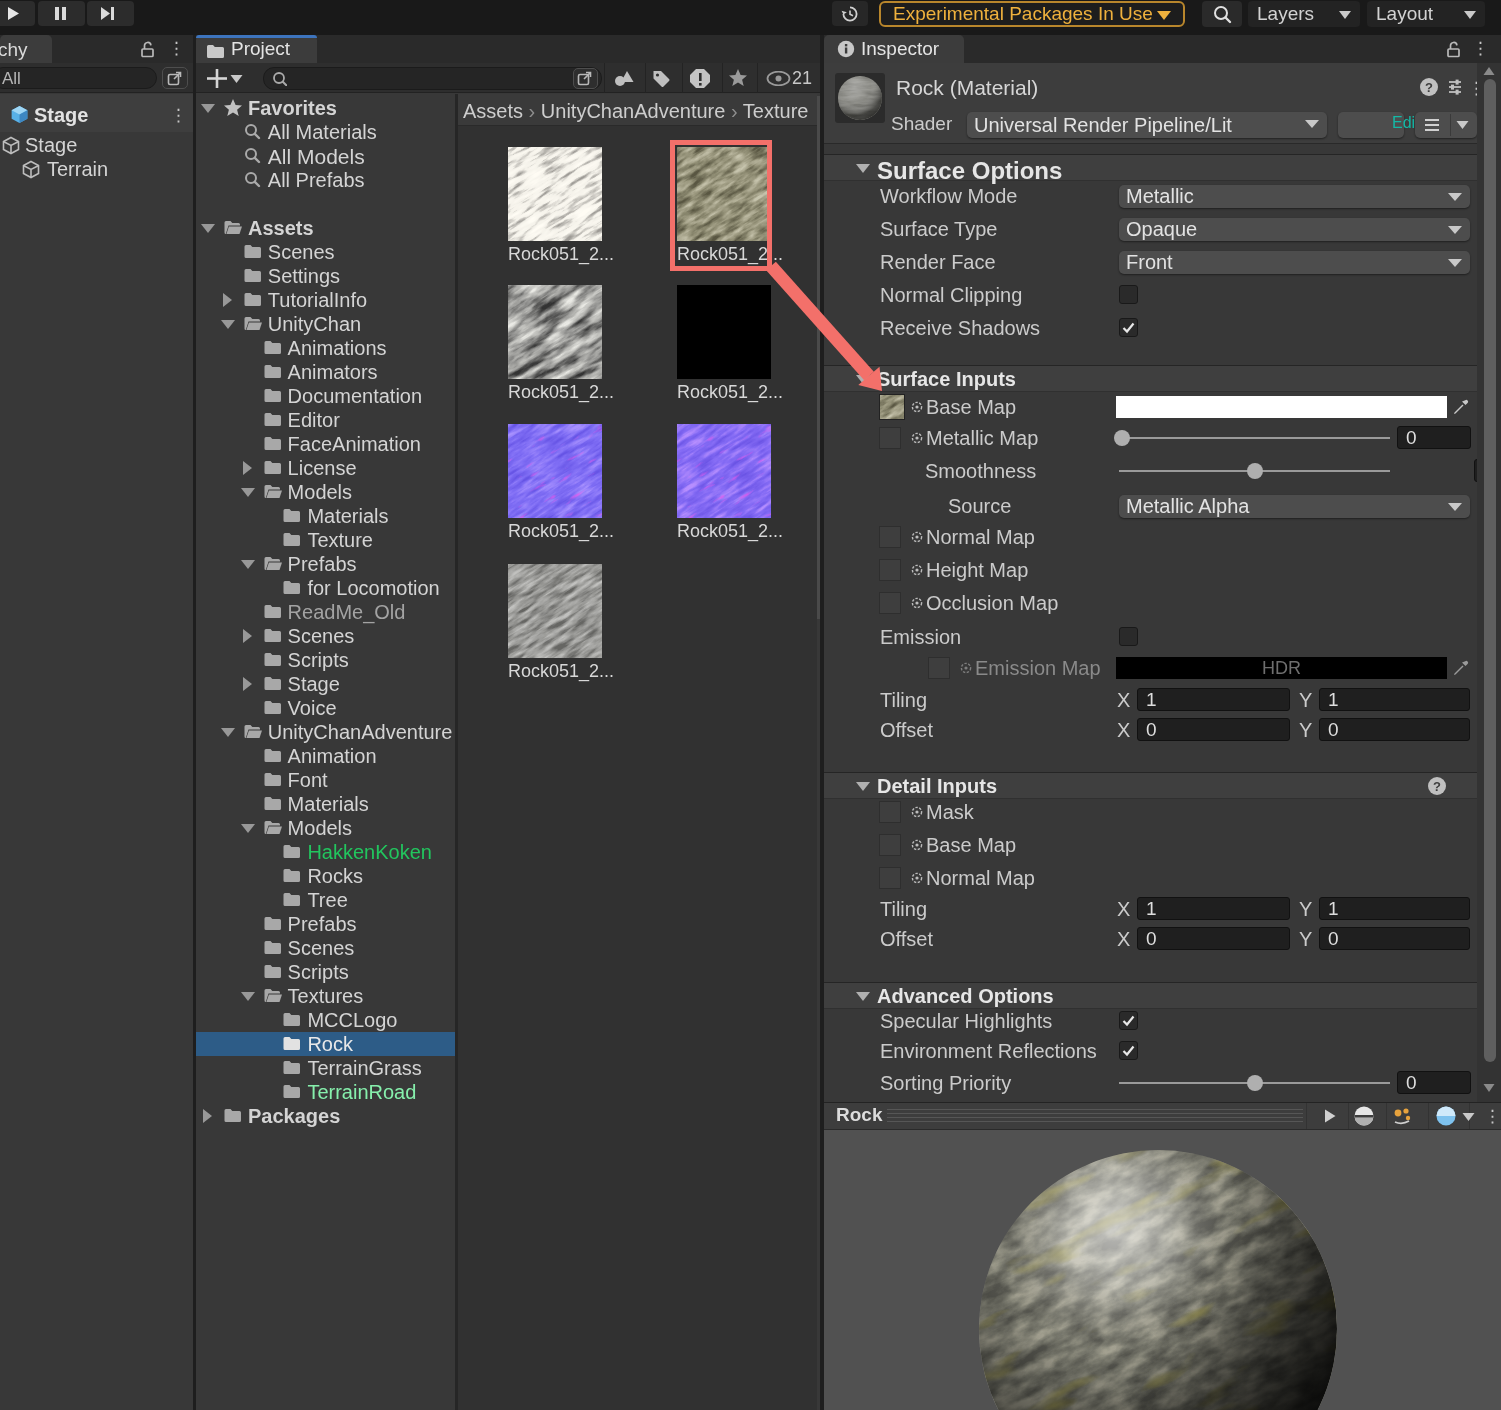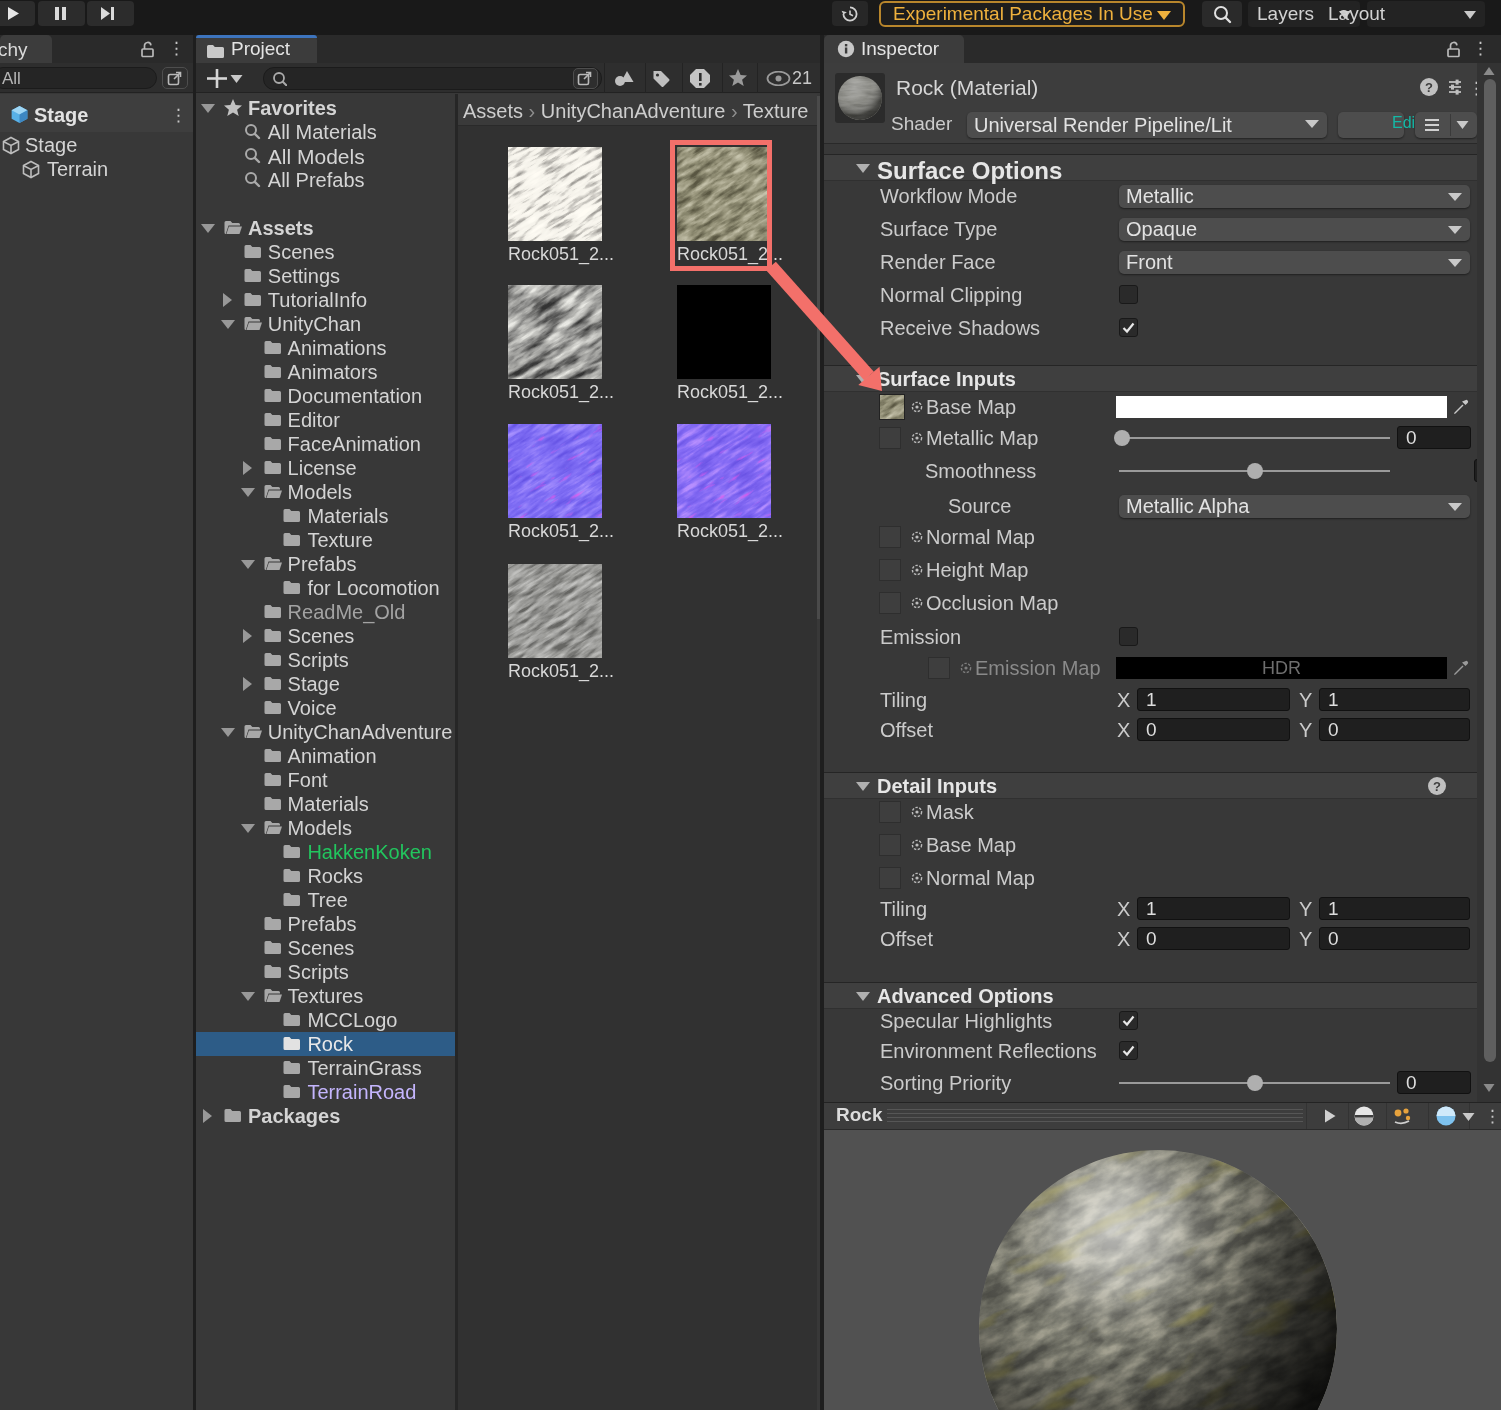--- a/index.html
+++ b/index.html
@@ -163,21 +163,21 @@
 <svg class="abs" style="left:1212px;top:4px" width="20" height="20" viewBox="0 0 20 20">
     <circle cx="9" cy="9" r="6" fill="none" stroke="#e0e0e0" stroke-width="2"></circle>
     <line x1="13.5" y1="13.5" x2="18" y2="18" stroke="#e0e0e0" stroke-width="2.4" stroke-linecap="round"></line>
   </svg>
 <div class="abs" style="left:1248px;top:1px;width:112px;height:26px;background:#232323;border-radius:4px"></div>
 <div class="txt" style="left:1257px;top:3px;font-size:19px;color:#d2d2d2">Layers</div>
 <svg class="abs" style="left:1338px;top:10px" width="14" height="11" viewBox="0 0 14 11">
     <path d="M1 1 L13 1 L7 9 Z" fill="#c9c9c9"></path>
   </svg>
 <div class="abs" style="left:1367px;top:1px;width:118px;height:26px;background:#232323;border-radius:4px"></div>
-<div class="txt" style="left:1328px;top:3px;font-size:19px;color:#d2d2d2">Layout</div>
+<div class="txt" style="left:1376px;top:3px;font-size:19px;color:#d2d2d2">Layout</div>
 <svg class="abs" style="left:1463px;top:10px" width="14" height="11" viewBox="0 0 14 11">
     <path d="M1 1 L13 1 L7 9 Z" fill="#c9c9c9"></path>
   </svg>
 <div class="abs" style="left:0;top:35px;width:1501px;height:28px;background:#2a2a2a"></div>
 <div class="abs" style="left:0;top:35px;width:52px;height:28px;background:#3c3c3c;border-radius:5px 5px 0 0"></div>
 <div class="txt" style="left:-2px;top:39px;font-size:19px;color:#dadada">chy</div>
 <svg class="abs" style="left:140px;top:41px" width="17" height="17" viewBox="0 0 17 17">
     <rect x="2" y="8" width="11" height="7.5" rx="1" fill="none" stroke="#b9b9b9" stroke-width="1.7"></rect>
     <path d="M4.5 8 L4.5 5 A3.2 3.2 0 0 1 10.9 4.4" fill="none" stroke="#b9b9b9" stroke-width="1.7"></path>
   </svg>
@@ -441,21 +441,21 @@
     <path d="M1.5 4.5 Q1.5 3 3 3 L7.5 3 L9.3 5 L16.5 5 Q18 5 18 6.5 L18 14.5 Q18 16 16.5 16 L3 16 Q1.5 16 1.5 14.5 Z" fill="#e2e2e2"></path>
   </svg>
 <div class="txt" style="left:307.4px;top:1033px;font-size:20px;color:#e8e8e8">Rock</div>
 <svg class="abs" style="left:282.4px;top:1058px" width="20" height="19" viewBox="0 0 20 19">
     <path d="M1.5 4.5 Q1.5 3 3 3 L7.5 3 L9.3 5 L16.5 5 Q18 5 18 6.5 L18 14.5 Q18 16 16.5 16 L3 16 Q1.5 16 1.5 14.5 Z" fill="#a8a8a8"></path>
   </svg>
 <div class="txt" style="left:307.4px;top:1057px;font-size:20px;color:#d4d4d4">TerrainGrass</div>
 <svg class="abs" style="left:282.4px;top:1082px" width="20" height="19" viewBox="0 0 20 19">
     <path d="M1.5 4.5 Q1.5 3 3 3 L7.5 3 L9.3 5 L16.5 5 Q18 5 18 6.5 L18 14.5 Q18 16 16.5 16 L3 16 Q1.5 16 1.5 14.5 Z" fill="#a8a8a8"></path>
   </svg>
-<div class="txt" style="left:307.4px;top:1081px;font-size:20px;color:#c4b5fd">TerrainRoad</div>
+<div class="txt" style="left:307.4px;top:1081px;font-size:20px;color:#86efac">TerrainRoad</div>
 <div class="abs tri-r" style="left:203.0px;top:1109px"></div>
 <svg class="abs" style="left:223.0px;top:1106px" width="20" height="19" viewBox="0 0 20 19">
     <path d="M1.5 4.5 Q1.5 3 3 3 L7.5 3 L9.3 5 L16.5 5 Q18 5 18 6.5 L18 14.5 Q18 16 16.5 16 L3 16 Q1.5 16 1.5 14.5 Z" fill="#a8a8a8"></path>
   </svg>
 <div class="txt bold" style="left:248.0px;top:1105px;font-size:20px;color:#d4d4d4">Packages</div>
 <div class="abs" style="left:458px;top:94px;width:359px;height:1316px;background:#313131"></div>
 <div class="abs" style="left:458px;top:94px;width:359px;height:32px;background:#3a3a3a;border-bottom:1px solid #2a2a2a"></div>
 <div class="txt" style="left:463px;top:100px;font-size:20px"><span style="color:#cdcdcd">Assets</span> <span style="color:#8f8f8f">›</span> <span style="color:#cdcdcd">UnityChanAdventure</span> <span style="color:#8f8f8f">›</span> <span style="color:#cdcdcd">Texture</span></div>
 <div class="abs" style="left:817px;top:96px;width:3px;height:523px;background:#4a4a4a"></div>
 <div class="abs" style="left:820px;top:35px;width:4px;height:1375px;background:#1e1e1e"></div>

